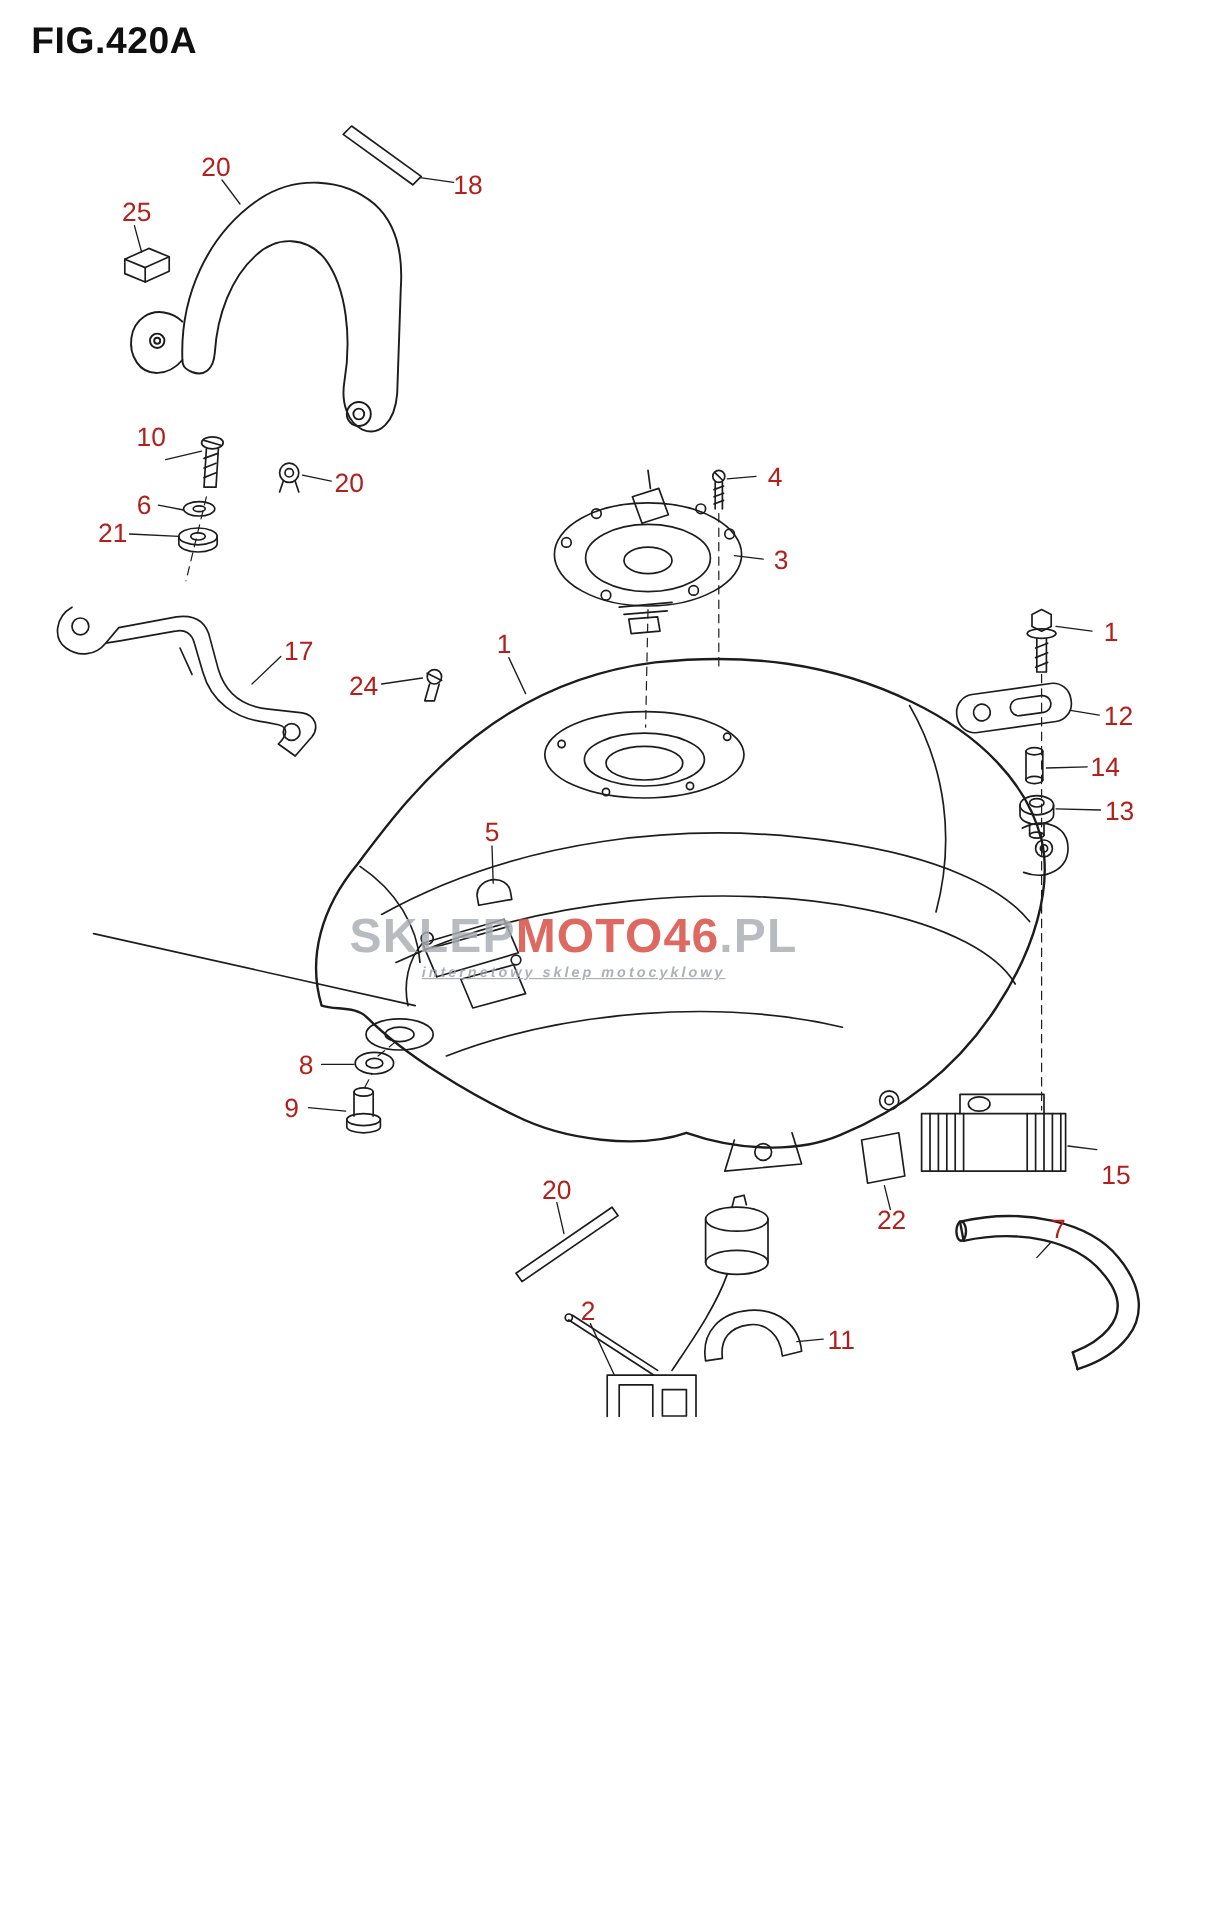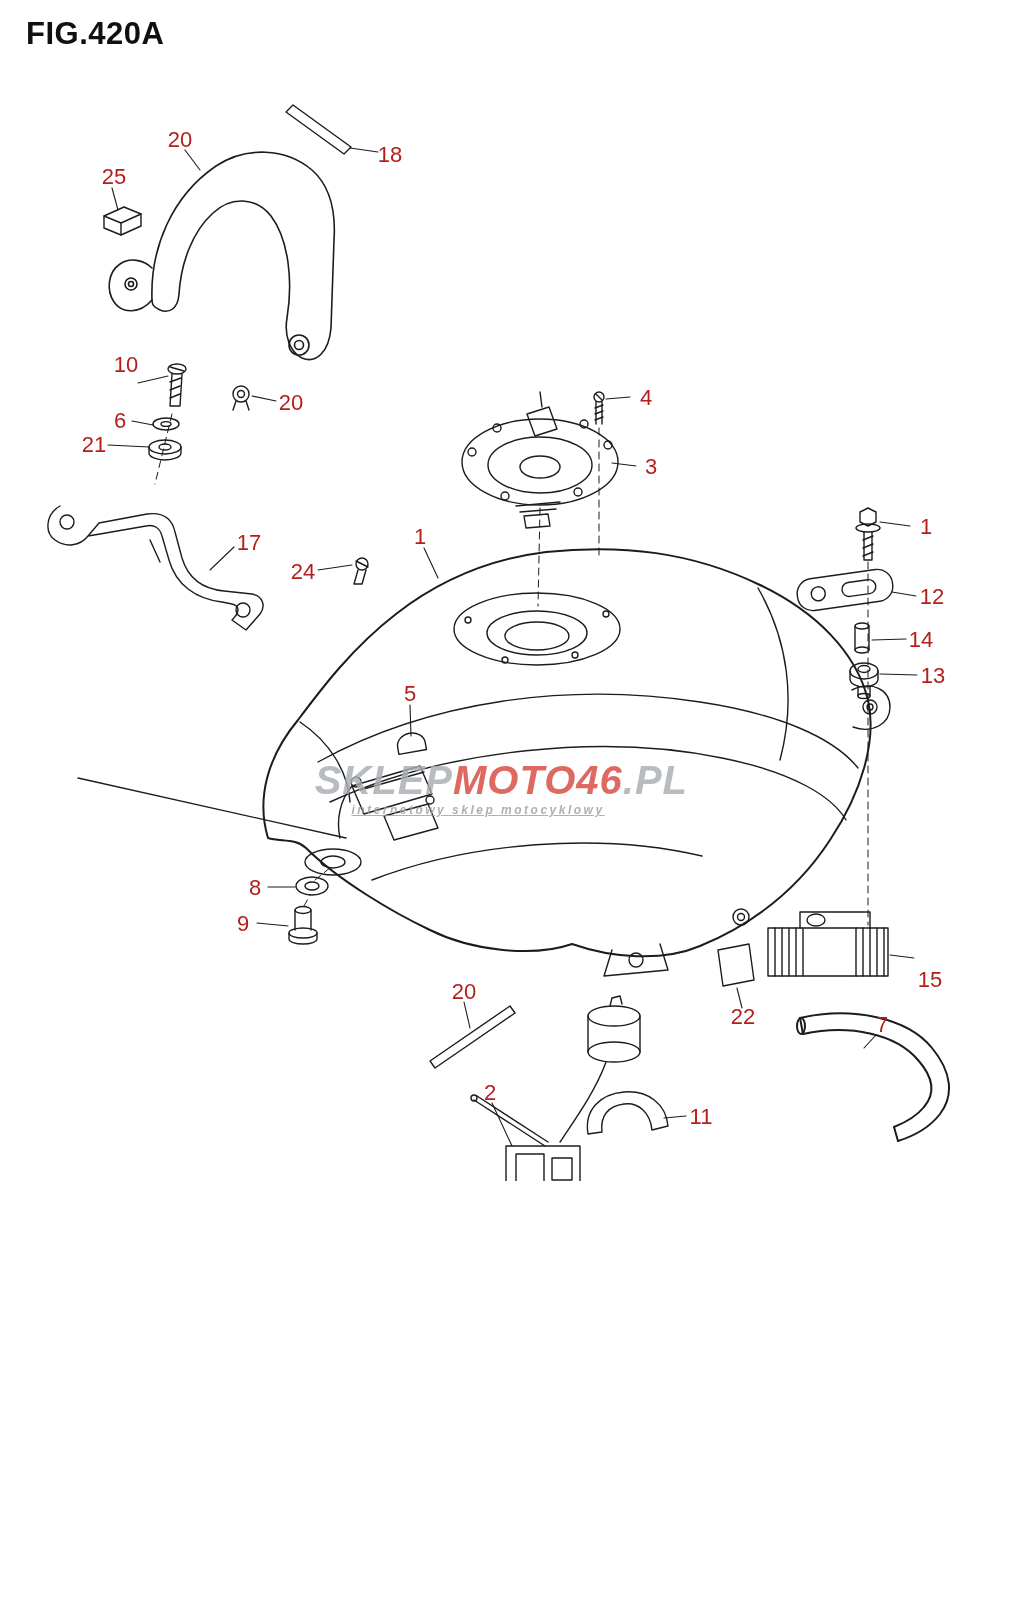--- a/index.html
+++ b/index.html
@@ -18,24 +18,23 @@
   .co{
     position:absolute;transform:translate(-50%,-50%);
     color:#b3201c;font-size:22px;font-weight:400;line-height:1;
     font-family:"Liberation Sans", sans-serif;
   }
   .watermark{
     position:absolute;left:268px;top:758px;width:420px;
     text-align:center;pointer-events:none;opacity:.82;
   }
   .wm-line{
-    font-size:40px;font-weight:800;font-style:italic;letter-spacing:1px;
+    font-size:40px;font-weight:800;letter-spacing:1px;
     color:#a9aeb4;white-space:nowrap;
     text-shadow:0 0 1px #ffffff;
-    text-align:right;
   }
   .wm-red{color:#d6493f;}
   .wm-sub{
     margin-top:0px;font-size:12px;font-weight:700;font-style:italic;
     letter-spacing:2.5px;color:#9aa0a6;text-decoration:underline;
   }
   .footer{position:absolute;left:28px;top:1486px;color:#6f6f6f;}
   .footer-code{font-size:17px;letter-spacing:.5px;}
   .footer-name{font-size:17px;margin-top:12px;letter-spacing:1px;}
 </style>

